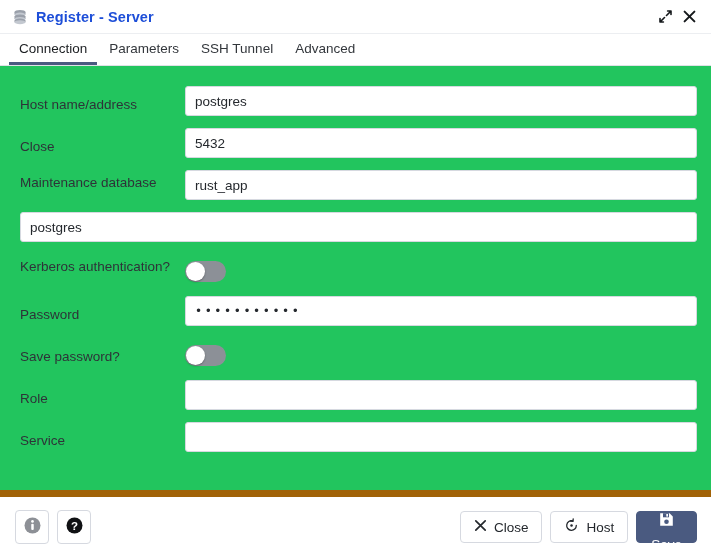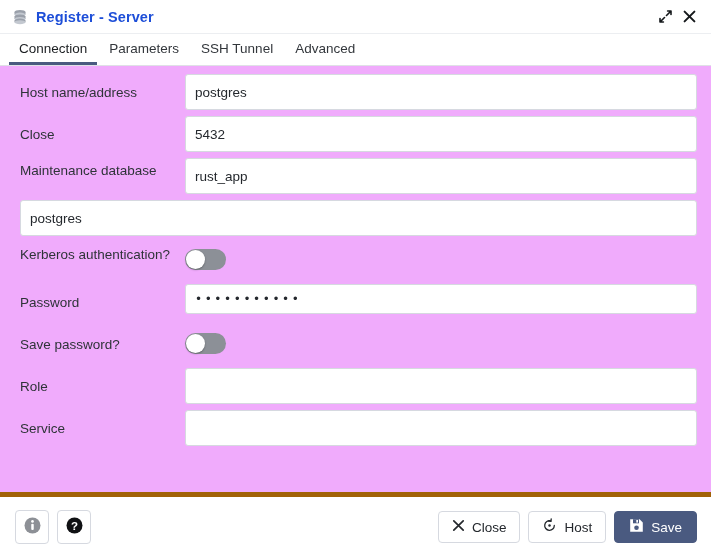--- a/index.html
+++ b/index.html
@@ -88,41 +88,41 @@
     white-space: nowrap;
   }
   .tab.active {
     color: #1b1e21;
     border-bottom-color: #4a5a80;
   }
 
   
   .formbody {
     flex: 1 1 auto;
-    background: #f0abfc;
-    padding: 8px 14px 0 20px;
+    background: #22c55e;
+    padding: 20px 14px 0 20px;
     overflow: hidden;
-    border-bottom: 5px solid #a16207;
+    border-bottom: 7px solid #a16207;
   }
   .field-row {
     display: flex;
     align-items: flex-start;
     min-height: 42px;
     margin-bottom: 0;
   }
   .field-label {
     width: 165px; flex: 0 0 165px;
     font-size: 13.5px; color: #2e3338;
     line-height: 17px;
     padding-top: 10px;
   }
   .field-label.two-line { padding-top: 4px; }
   .field-control { flex: 1 1 auto; padding-right: 0; }
   .field-input {
-    width: 100%; height: 36px;
+    width: 100%; height: 30px;
     background: #ffffff;
     border: 1px solid #d6d9e0;
     border-radius: 3px;
     font-size: 13.5px;
     color: #24282d;
     padding: 0 9px;
     font-family: "Liberation Sans", sans-serif;
     outline: none;
   }
   .field-input::placeholder { color: #a9aeb7; }
@@ -189,20 +189,21 @@
     color: #24282d;
     cursor: pointer;
     font-family: "Liberation Sans", sans-serif;
     white-space: nowrap;
   }
   .btn.primary {
     background: #4a5a80;
     border-color: #4a5a80;
     color: #ffffff;
     padding: 0 14px;
+    flex-direction: column;
   }
   .btn svg { flex: 0 0 auto; }
 </style>
 </head>
 <body>
 
 <div id="backdrop">
   <div class="bg-strip-left">
     <div class="bg-ghost-text" style="top:14px">r</div>
     <div class="bg-ghost-text" style="top:58px">2</div>

